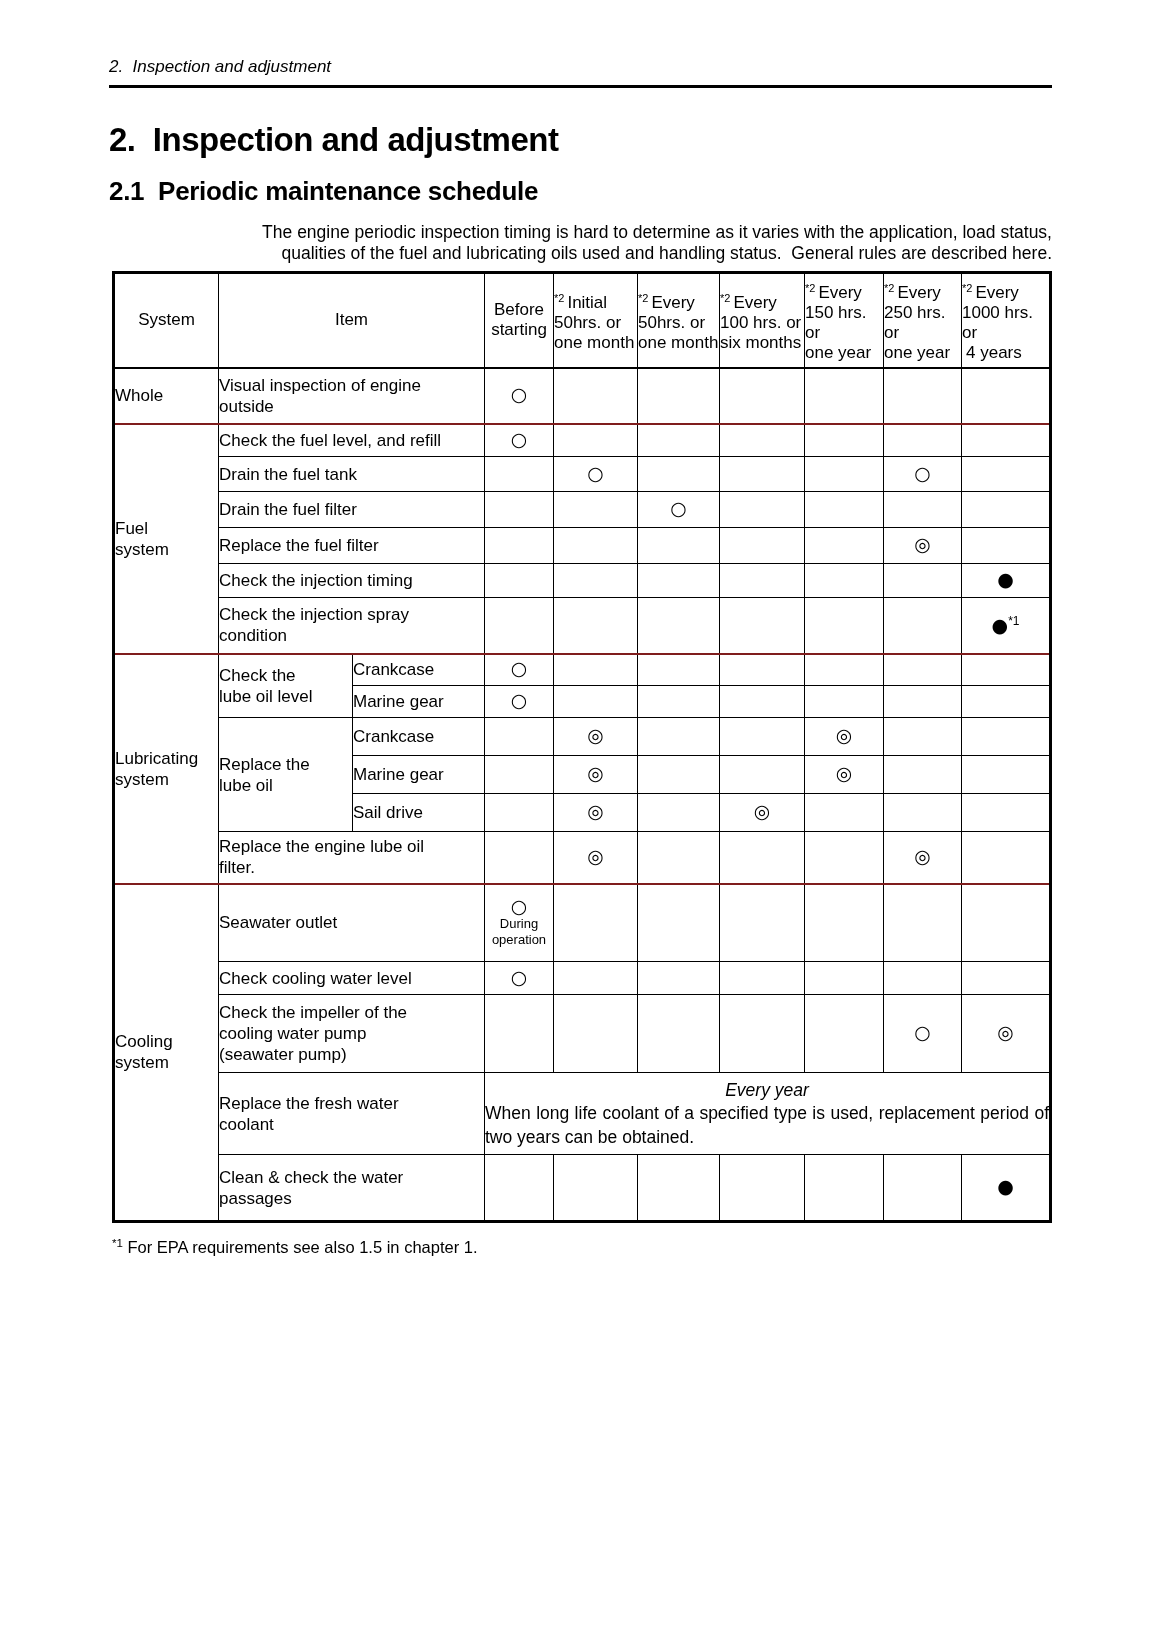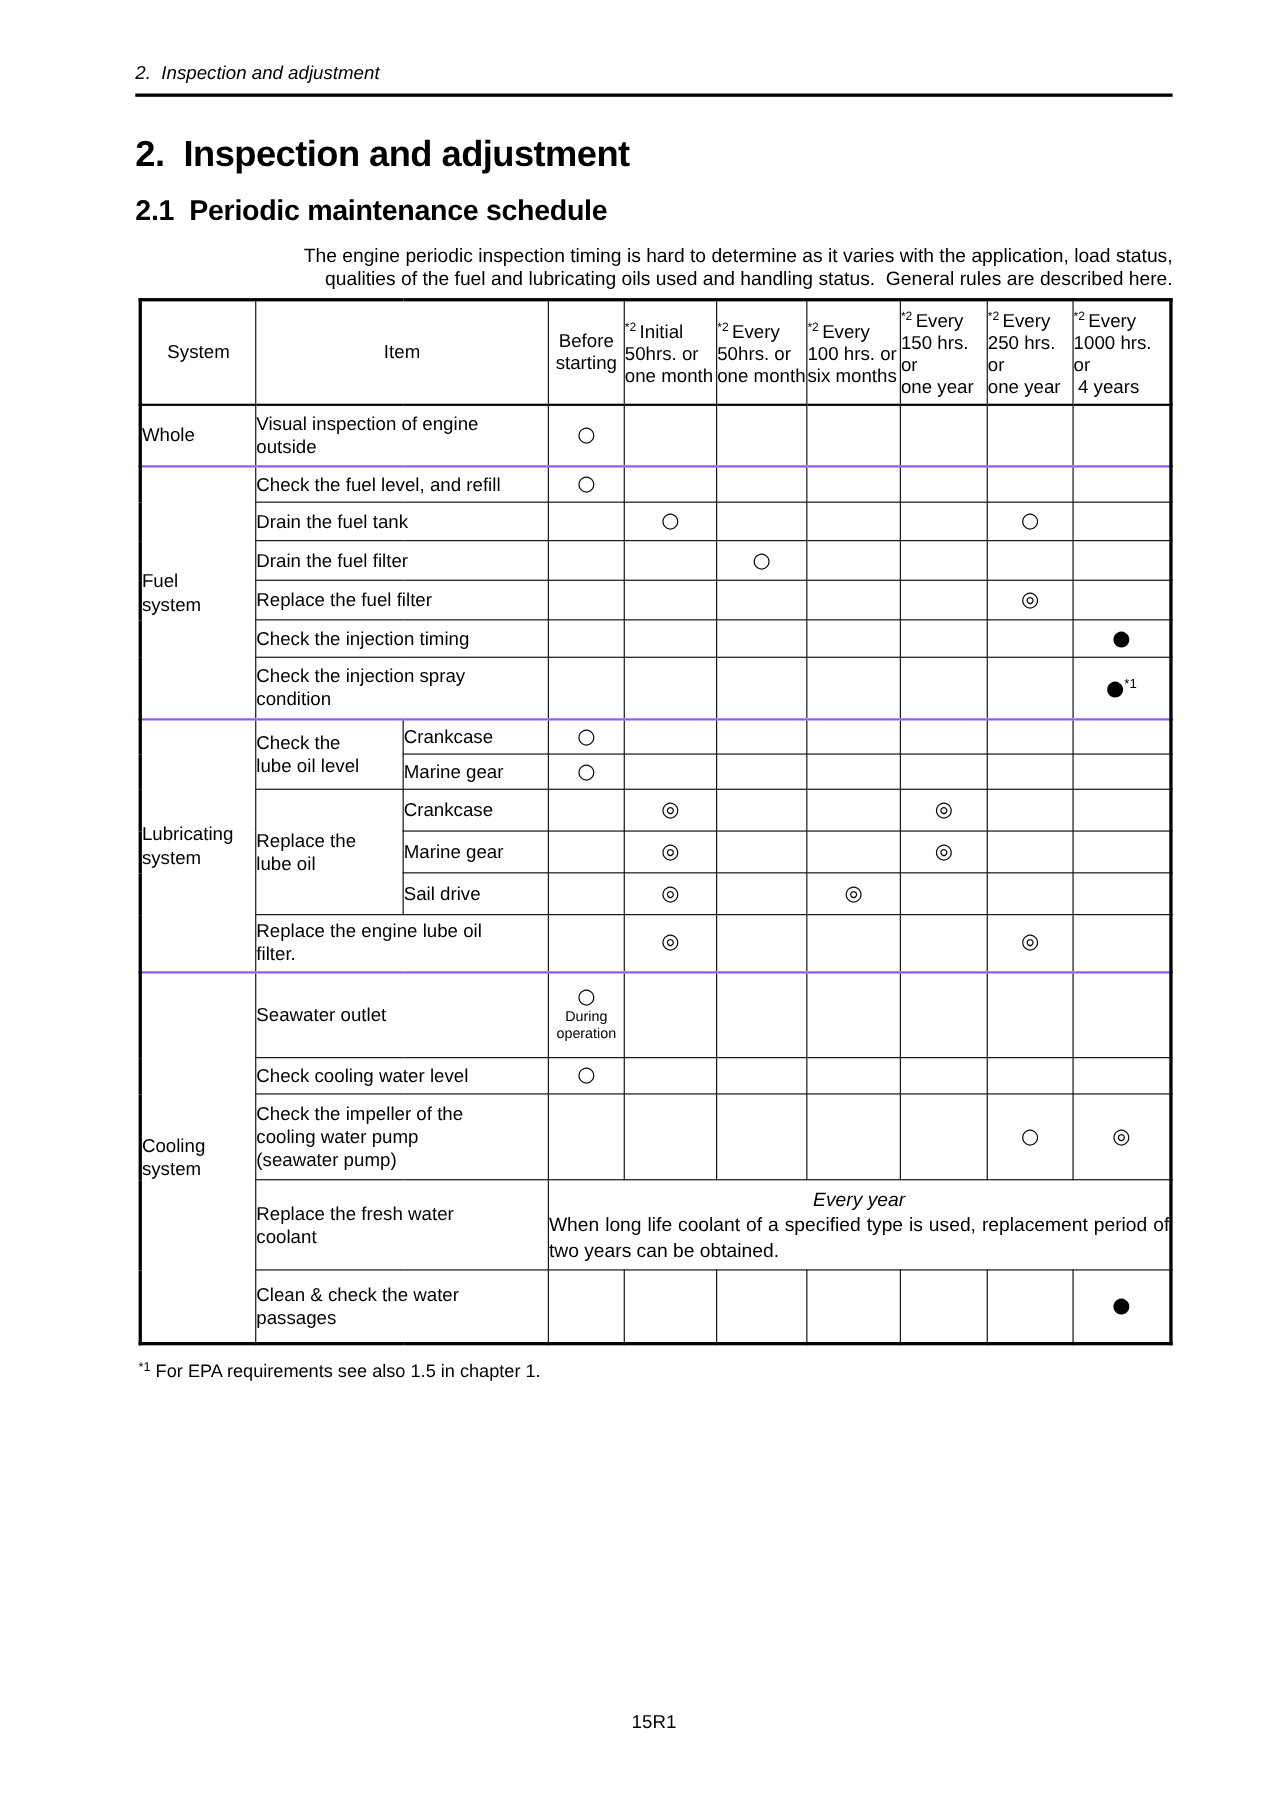--- a/index.html
+++ b/index.html
@@ -1,35 +1,35 @@
 <!DOCTYPE html>
 <html><head>
 <meta charset="utf-8">
 <style>
   html,body{margin:0;padding:0;}
   body{width:1159px;height:1635px;background:#fff;color:#000;
        font-family:"Liberation Sans",sans-serif;position:relative;overflow:hidden;}
-  .page{position:absolute;left:123px;top:0;width:943px;}
+  .page{position:absolute;left:109px;top:0;width:943px;}
   .pre{white-space:pre-wrap;}
   .running-header{margin-top:57px;font-size:17px;font-style:italic;}
   .rule{margin-top:8px;height:3px;background:#000;}
   .doc-title{margin-top:33px;font-size:33px;font-weight:bold;letter-spacing:-0.5px;}
   .section-heading{margin-top:17px;font-size:26px;font-weight:bold;letter-spacing:-0.3px;}
   .intro{margin-top:15px;font-size:17.5px;line-height:21px;text-align:right;}
   .legend{margin-top:15px;font-size:17.5px;text-align:right;padding-right:3px;}
   .legend .mark{font-size:19px;}
   .legend .lg-label{margin-right:14px;}
   .legend .lg-label.last{margin-right:0;}
 
   table.sched{margin-top:7px;margin-left:3px;width:937px;border-collapse:collapse;
               table-layout:fixed;border:3px solid #000;}
   table.sched td,table.sched th{border:1px solid #000;padding:0;vertical-align:middle;
               font-size:17px;font-weight:normal;overflow:hidden;}
   tr.thead-row th{border-bottom:2px solid #000;}
-  tr.gt td,tr.gt th{border-top:2px solid #8b5cf6;}
+  tr.gt td,tr.gt th{border-top:2px solid #7f1d1d;}
   th.corner{text-align:center;}
   th.before{text-align:center;font-size:16.5px;line-height:20px;padding:0 2px;}
   th.timing{text-align:left;font-size:15px;line-height:20px;padding:2px 2px 2px 5px;}
   .tl1{margin-left:3px;}
   .sup{font-size:11px;vertical-align:6px;letter-spacing:0;}
   td.syscell{text-align:left;padding-left:4px;white-space:pre-line;line-height:21px;}
   td.item{text-align:left;padding:3px 5px 3px 7px;white-space:pre-line;line-height:21px;}
   td.sym{text-align:center;}
   .mark{font-family:"DejaVu Sans",sans-serif;font-size:19px;line-height:19px;}
   .mark-sup{font-size:12px;vertical-align:7px;}
@@ -315,14 +315,13 @@
   </tbody>
     </table>
 
   <div class="footnotes">
     <div class="footnote">
       <span class="fsup">*1</span>
       <span>For EPA requirements see also 1.5 in chapter 1.</span>
     </div>
   </div>
 
-  <div class="pageno">15R1</div>
 </div>
 
 </body></html>

